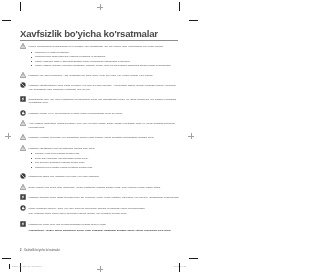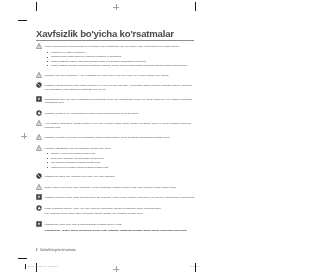--- a/index.html
+++ b/index.html
@@ -34,21 +34,21 @@
     content: "";
     position: absolute;
     background: #555;
   }
   .reg::before { left: 2.5px; top: 0; width: 1px; height: 6px; }
   .reg::after  { top: 2.5px; left: 0; height: 1px; width: 6px; }
 
   
   .page {
     position: absolute;
-    left: 16px; top: 0;
+    left: 0; top: 0;
     width: 200px;
     height: 205px;
   }
 
   .title {
     position: absolute;
     left: 20px;
     top: 28px;
     width: 158px;
     font-size: 9.6px;

